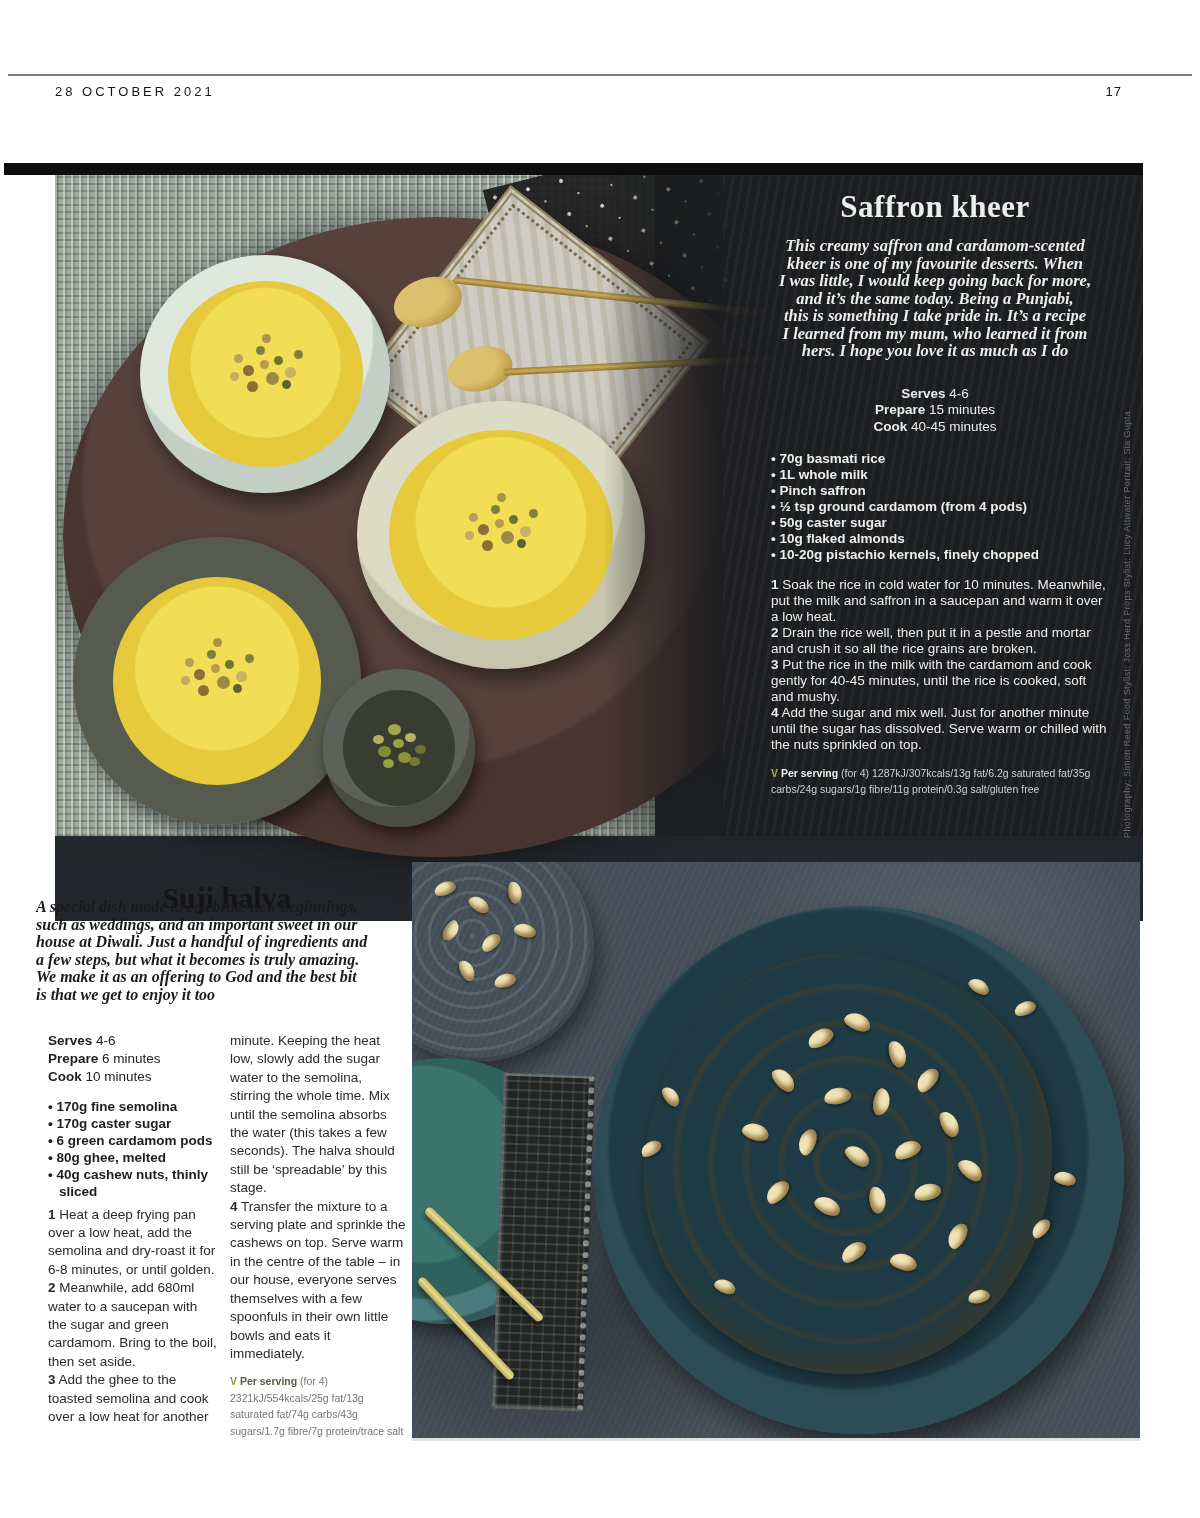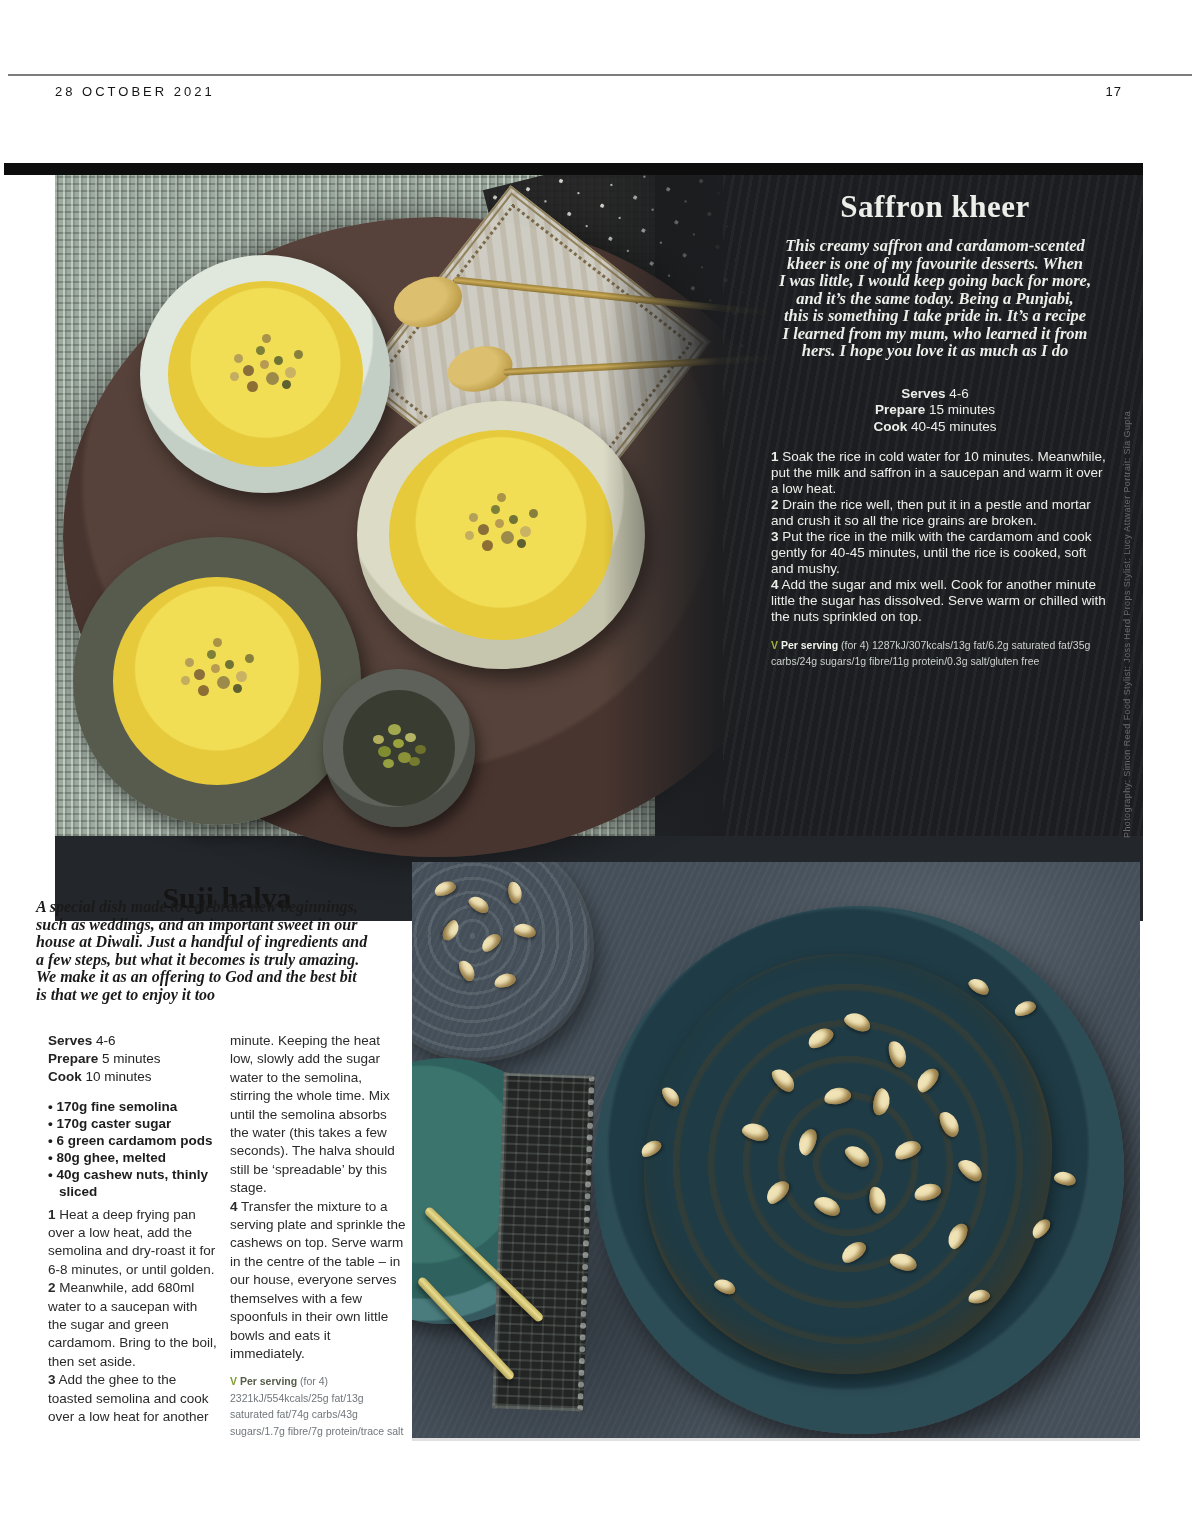--- a/index.html
+++ b/index.html
@@ -175,25 +175,34 @@
         <div>and it’s the same today. Being a Punjabi,</div>
         <div>this is something I take pride in. It’s a recipe</div>
         <div>I learned from my mum, who learned it from</div>
         <div>hers. I hope you love it as much as I do</div>
       </div>
     <div class="k-meta">
         <div><span class="meta-label">Serves</span> <span>4-6</span></div>
         <div><span class="meta-label">Prepare</span> <span>15 minutes</span></div>
         <div><span class="meta-label">Cook</span> <span>40-45 minutes</span></div>
       </div>
+    <div class="k-ing">
+        <div class="li">70g basmati rice</div>
+        <div class="li">1L whole milk</div>
+        <div class="li">Pinch saffron</div>
+        <div class="li">½ tsp ground cardamom (from 4 pods)</div>
+        <div class="li">50g caster sugar</div>
+        <div class="li">10g flaked almonds</div>
+        <div class="li">10-20g pistachio kernels, finely chopped</div>
+      </div>
     <div class="k-steps">
         <div><span class="stepnum">1</span> <span>Soak the rice in cold water for 10 minutes. Meanwhile, put the milk and saffron in a saucepan and warm it over a low heat.</span></div>
         <div><span class="stepnum">2</span> <span>Drain the rice well, then put it in a pestle and mortar and crush it so all the rice grains are broken.</span></div>
         <div><span class="stepnum">3</span> <span>Put the rice in the milk with the cardamom and cook gently for 40-45 minutes, until the rice is cooked, soft and mushy.</span></div>
-        <div><span class="stepnum">4</span> <span>Add the sugar and mix well. Cook for another minute little the sugar has dissolved. Serve warm or chilled with the nuts sprinkled on top.</span></div>
+        <div><span class="stepnum">4</span> <span>Add the sugar and mix well. Just for another minute until the sugar has dissolved. Serve warm or chilled with the nuts sprinkled on top.</span></div>
       </div>
     <div class="k-nutrition">
       <span class="veg">V</span>
       <span class="ps-label">Per serving</span>
       <span>(for 4) 1287kJ/307kcals/13g fat/6.2g saturated fat/35g carbs/24g sugars/1g fibre/11g protein/0.3g salt/gluten free</span>
     </div>
   </div>
 </div>
 
 <div class="credit">Photography: Simon Reed  Food Stylist: Joss Herd  Props Stylist: Lucy Attwater  Portrait: Sia Gupta</div>
@@ -205,21 +214,21 @@
     <div>house at Diwali. Just a handful of ingredients and</div>
     <div>a few steps, but what it becomes is truly amazing.</div>
     <div>We make it as an offering to God and the best bit</div>
     <div>is that we get to enjoy it too</div>
   </div>
 
 <div class="h-cols">
   <div class="h-col1">
     <div class="h-meta">
         <div><span class="meta-label">Serves</span> <span>4-6</span></div>
-        <div><span class="meta-label">Prepare</span> <span>5 minutes</span></div>
+        <div><span class="meta-label">Prepare</span> <span>6 minutes</span></div>
         <div><span class="meta-label">Cook</span> <span>10 minutes</span></div>
       </div>
     <div class="h-ing">
         <div class="li">170g fine semolina</div>
         <div class="li">170g caster sugar</div>
         <div class="li">6 green cardamom pods</div>
         <div class="li">80g ghee, melted</div>
         <div class="li">40g cashew nuts, thinly sliced</div>
       </div>
     <div class="h-steps">

